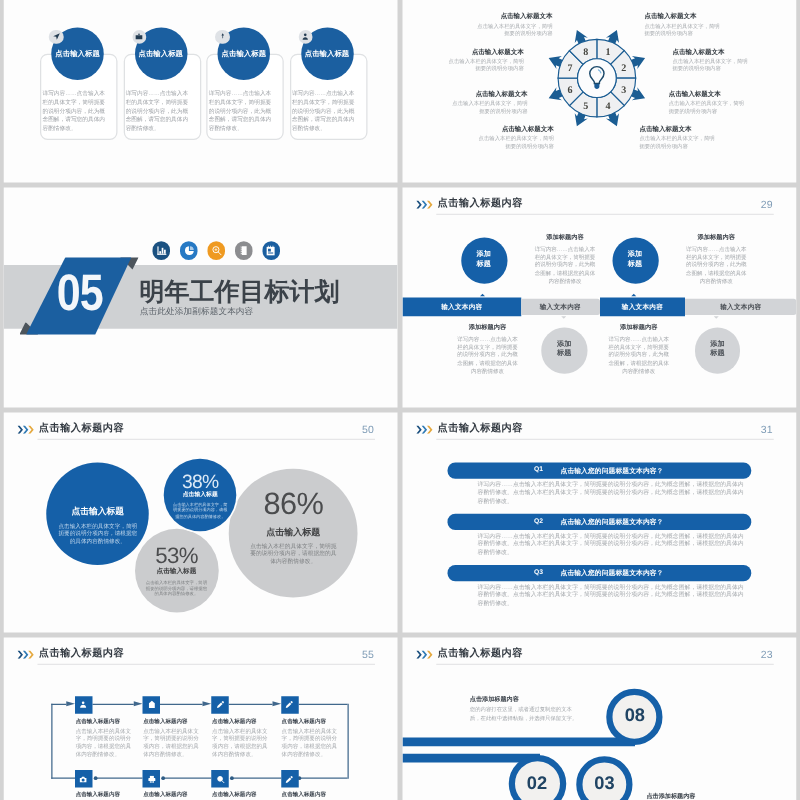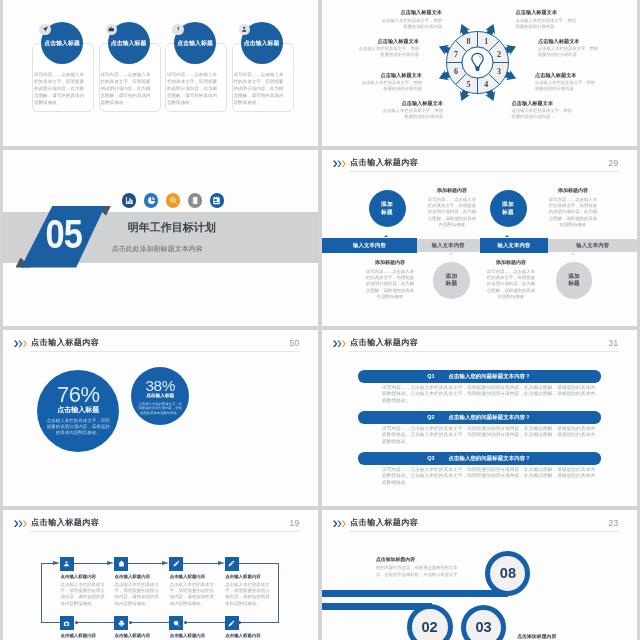--- a/index.html
+++ b/index.html
@@ -45,22 +45,22 @@
   .s05 .para{position:absolute;left:17.9px;top:55.7px;width:84.3px;height:61.9px;
              background:#1b5fa0;clip-path:polygon(31.5px 0, 84.3px 0, 55.3px 61.9px, 0 61.9px);}
   .s05 .sh1{position:absolute;left:93px;top:55.7px;width:15px;height:10px;
             background:#4d555c;clip-path:polygon(0 0,15px 0,10px 10px);}
   .s05 .sh2{position:absolute;left:12.5px;top:107.6px;width:15px;height:10px;
             background:#4d555c;clip-path:polygon(5px 0,15px 10px,0 10px);}
   .s05 .num{position:absolute;left:45.5px;top:68.5px;width:35.2px;height:31px;
             color:#f4f7fa;font-size:41px;font-weight:bold;letter-spacing:-1px;
             display:flex;align-items:center;justify-content:center;
             transform:scaleX(0.84);transform-origin:left center;line-height:1;}
-  .s05 .ttl{position:absolute;left:108.7px;top:70.3px;font-size:11px;font-weight:bold;
-            color:#3b4249;letter-spacing:0px;white-space:nowrap;margin-left:16px;}
+  .s05 .ttl{position:absolute;left:108.7px;top:70.3px;font-size:20px;font-weight:bold;
+            color:#3b4249;letter-spacing:0px;white-space:nowrap;}
   .s05 .sub{position:absolute;left:108.8px;top:94.3px;font-size:6.9px;
             color:#5c636a;letter-spacing:.1px;white-space:nowrap;}
   .s05 .ico{position:absolute;width:14.6px;height:14.6px;border-radius:50%;top:43.2px;
             display:flex;align-items:center;justify-content:center;}
   .s05 .ico svg{width:9px;height:9px;}
   .s29 .seg{position:absolute;top:88px;height:15px;}
   .s29 .seg.b{background:#1560a8;}
   .s29 .seg.g{background:#d2d4d7;top:88.9px;height:13.2px;border-radius:0 2px 2px 0;}
   .s29 .segtx{position:absolute;top:88px;height:15px;display:flex;align-items:center;
               justify-content:center;font-size:5.3px;font-weight:bold;letter-spacing:.2px;}
@@ -346,27 +346,36 @@
     <div class="sh">
       <svg class="chev" viewBox="0 0 28 14">
         <path d="M0 0.6 3.4 0.6 8.6 7 3.4 13.4 0 13.4 5.2 7Z" fill="#1b4f7e"></path>
         <path d="M8.4 0.6 11.8 0.6 17 7 11.8 13.4 8.4 13.4 13.6 7Z" fill="#2f7ab4"></path>
         <path d="M16.8 0.6 20.2 0.6 25.4 7 20.2 13.4 16.8 13.4 22 7Z" fill="#e5a93f"></path>
       </svg>
       <div class="title">点击输入标题内容</div>
       <div class="num">50</div>
       <div class="rule"></div>
     </div>
+    <div class="bub g" style="left:180.4px;top:45.4px;width:102.5px;height:102.5px;z-index:1">
+      <div class="pct" style="font-size:24.6px;top:17.0px">86%</div>
+      <div class="cap" style="font-size:7.2px;top:46.5px">点击输入标题</div>
+      <div class="bod" style="font-size:4.6px;width:72px;line-height:6.3px;top:58.5px">点击输入本栏的具体文字，简明扼要的说明分项内容，请根据您的具体内容酌情修改。</div>
+    </div>
+    <div class="bub g" style="left:104.7px;top:92.6px;width:67.0px;height:67.0px;z-index:2">
+      <div class="pct" style="font-size:17.8px;top:13.0px">53%</div>
+      <div class="cap" style="font-size:5.3px;top:32.0px">点击输入标题</div>
+      <div class="bod" style="font-size:3.5px;width:49px;line-height:4.9px;top:41.0px">点击输入本栏的具体文字，简明扼要的说明分项内容，请根据您的具体内容酌情修改。</div>
+    </div>
     <div class="bub b" style="left:128.3px;top:37.3px;width:57.8px;height:57.8px;z-index:3">
       <div class="pct" style="font-size:15.4px;top:11.0px">38%</div>
       <div class="cap" style="font-size:4.7px;top:27.0px">点击输入标题</div>
       <div class="bod" style="font-size:3.35px;width:44px;line-height:4.6px;top:34.5px">点击输入本栏的具体文字，简明扼要的说明分项内容，请根据您的具体内容酌情修改。</div>
     </div>
     <div class="bub b" style="left:34.1px;top:40.2px;width:82.3px;height:82.3px;z-index:4">
-      <div class="pct" style="font-size:22.0px;top:13.4px">76%</div>
       <div class="cap" style="font-size:7.0px;top:35.8px">点击输入标题</div>
       <div class="bod" style="font-size:4.5px;width:65px;line-height:6.3px;top:47.5px">点击输入本栏的具体文字，简明扼要的说明分项内容，请根据您的具体内容酌情修改。</div>
     </div>
   </div>
 
   <div class="slide col-r row2 s31">
     <div class="sh">
       <svg class="chev" viewBox="0 0 28 14">
         <path d="M0 0.6 3.4 0.6 8.6 7 3.4 13.4 0 13.4 5.2 7Z" fill="#1b4f7e"></path>
         <path d="M8.4 0.6 11.8 0.6 17 7 11.8 13.4 8.4 13.4 13.6 7Z" fill="#2f7ab4"></path>
@@ -394,21 +403,21 @@
   </div>
 
   <div class="slide col-l row3 s32">
     <div class="sh">
       <svg class="chev" viewBox="0 0 28 14">
         <path d="M0 0.6 3.4 0.6 8.6 7 3.4 13.4 0 13.4 5.2 7Z" fill="#1b4f7e"></path>
         <path d="M8.4 0.6 11.8 0.6 17 7 11.8 13.4 8.4 13.4 13.6 7Z" fill="#2f7ab4"></path>
         <path d="M16.8 0.6 20.2 0.6 25.4 7 20.2 13.4 16.8 13.4 22 7Z" fill="#e5a93f"></path>
       </svg>
       <div class="title">点击输入标题内容</div>
-      <div class="num">19</div>
+      <div class="num">55</div>
       <div class="rule"></div>
     </div>
     <div class="lnk lnkh" style="left:70.8px;top:53.0px;width:33.0px"></div>
     <div class="ahead" style="left:103.8px;top:51.4px"></div>
     <div class="lnk lnkh" style="left:124.9px;top:53.0px;width:34.0px"></div>
     <div class="ahead" style="left:158.9px;top:51.4px"></div>
     <div class="lnk lnkh" style="left:180.0px;top:53.0px;width:34.5px"></div>
     <div class="ahead" style="left:214.5px;top:51.4px"></div>
     <div class="lnk lnkh" style="left:73.0px;top:112.4px;width:38.3px"></div>
     <div class="dot" style="left:71.8px;top:111.1px"></div>

